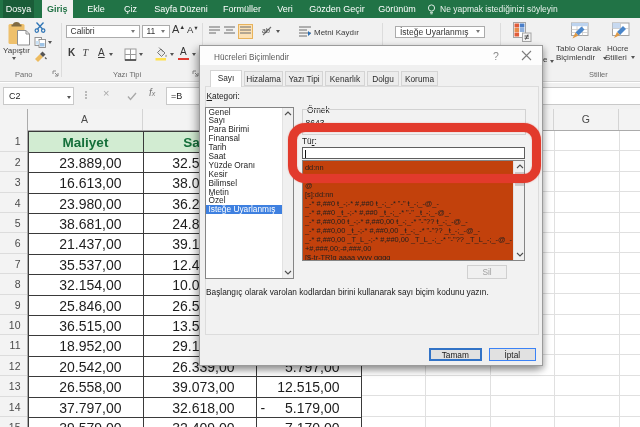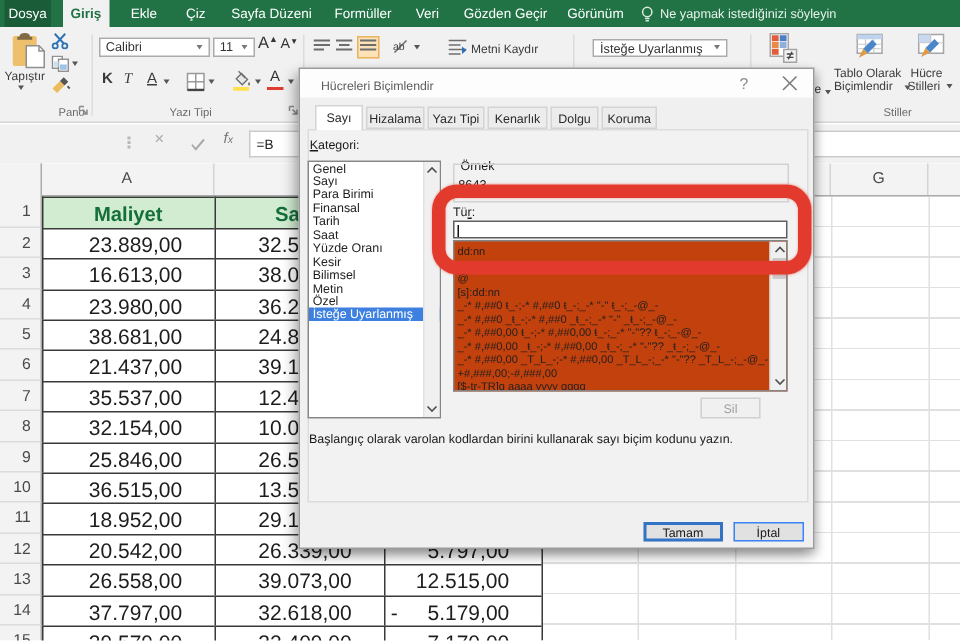--- a/index.html
+++ b/index.html
@@ -121,21 +121,21 @@
     <rect x="5" y="2.5" width="6.5" height="8" fill="#fff" stroke="#8a8a8a" stroke-width="0.9"></rect>
     <rect x="6" y="6" width="4.5" height="3.5" fill="#9dc3e6"></rect>
     <rect x="2" y="4" width="3" height="3.5" fill="#c9e0f3"></rect>
   </svg>
   <div class="dropar" style="left:48px;top:23px;"></div>
   <svg class="icn" style="left:34px;top:33px;" width="14" height="11" viewBox="0 0 14 11">
     <path d="M1 8 L6 3 L9 6 L4 11 Z" fill="#edbb5f"></path>
     <path d="M6 3 L8.5 0.5 L11.5 3.5 L9 6 Z" fill="#555"></path>
     <path d="M11 6.5 L12.5 8" stroke="#555" stroke-width="1.2"></path>
   </svg>
-  <div class="glabel" style="left:15px;top:52px;margin-left:24px;">Pano</div>
+  <div class="glabel" style="left:15px;top:52px;">Pano</div>
   <svg class="icn" style="left:52px;top:52px;" width="7" height="7" viewBox="0 0 7 7">
         <path d="M1 1 H4 M1 1 V4 M3 3 L6 6 M6 3 V6 H3" stroke="#8a8a8a" stroke-width="1" fill="none"></path>
       </svg>
   <div class="gsep" style="left:61px;"></div>
 
   <div class="combo" style="left:65.5px;top:7px;width:74px;height:12.5px;line-height:11px;padding-left:4px;">Calibri<span class="ar"></span></div>
   <div class="combo" style="left:141.5px;top:7px;width:28px;height:12.5px;line-height:11px;padding-left:4px;">11<span class="ar"></span></div>
   <div class="rtext" style="left:172px;top:4.5px;font-size:11px;color:#333;">A<span style="font-size:6px;vertical-align:4px;">▲</span></div>
   <div class="rtext" style="left:187px;top:6px;font-size:9.5px;color:#333;">A<span style="font-size:5.5px;vertical-align:3px;">▼</span></div>
   <div class="rtext" style="left:68px;top:29px;font-weight:bold;font-size:10px;">K</div>
@@ -219,20 +219,21 @@
     <path d="M2.5 6.5 H19 M10.5 1 V13.5" stroke="#c9c9c9" stroke-width="0.8"></path>
     <path d="M7 10 L13 4 L16 7 L10 13 Z" fill="#4a86ca"></path>
     <path d="M4 16 L7 10 L10 13 Z" fill="#e09a46"></path>
   </svg>
   <div class="rtext" style="left:607px;top:26px;">Hücre</div>
   <div class="rtext" style="left:605px;top:34.5px;">Stilleri</div>
   <div class="dropar" style="left:631px;top:38px;"></div>
   <div class="glabel" style="left:560px;top:52px;padding-left:29px;">Stiller</div>
 </div>
 <div id="fbar">
+  <div id="namebox">C2<div class="dropar" style="left:63px;top:8px;"></div></div>
   <div style="position:absolute;left:85px;top:8px;width:1.5px;height:1.5px;background:#b9b9b9;box-shadow:0 3px 0 #b9b9b9, 0 6px 0 #b9b9b9;"></div>
   <div class="fbicon" style="left:103px;font-size:11px;color:#a8a8a8;">×</div>
   <svg style="position:absolute;left:127px;top:9px;" width="10" height="9" viewBox="0 0 10 9">
         <path d="M1 4.5 L3.5 7.5 L9 1" stroke="#a8a8a8" stroke-width="1.3" fill="none"></path>
       </svg>
   <div class="fbicon" style="left:149px;font-style:italic;font-size:10px;color:#7a7a7a;"><i>f</i><span style="font-size:7px;">x</span></div>
   <div id="fxinput">=B</div>
 </div>
 <div id="sheet">
   <div id="hgrid"></div>

